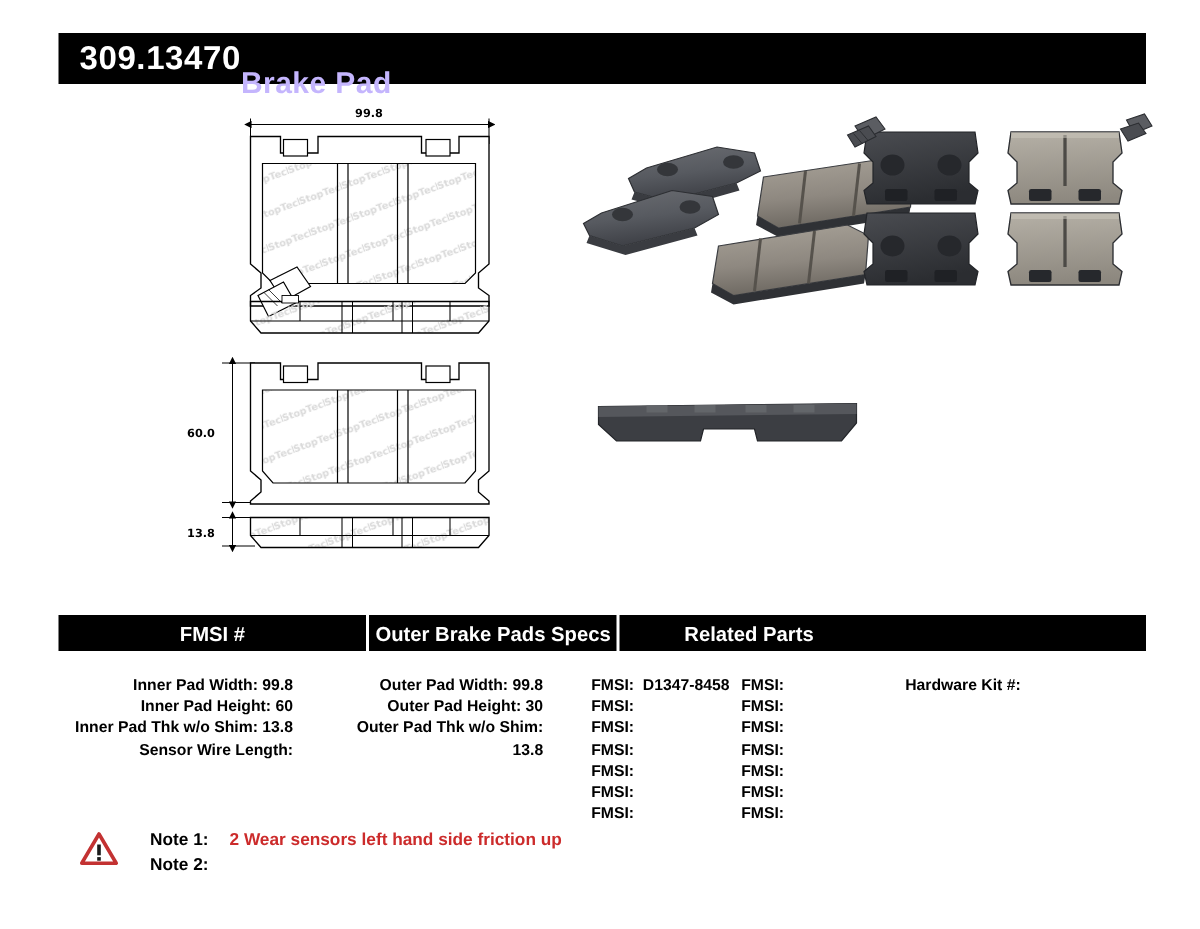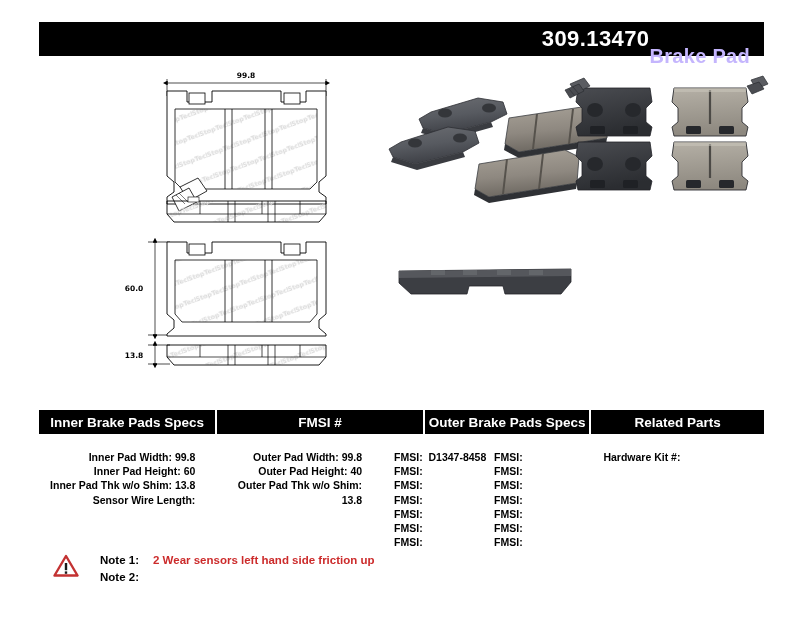--- a/index.html
+++ b/index.html
@@ -19,21 +19,21 @@
   
   .header-bar {
     position: absolute;
     left: 39px;
     top: 22px;
     width: 725px;
     height: 34px;
     background: #000000;
     display: flex;
     align-items: center;
-    justify-content: flex-end;
+    justify-content: flex-start;
     box-sizing: border-box;
     padding: 0 14px;
   }
   .header-bar .part-number {
     color: #ffffff;
     font-size: 22px;
     font-weight: bold;
     letter-spacing: 0.4px;
     line-height: 1;
   }
@@ -336,38 +336,37 @@
       <rect x="78" y="206" width="14" height="5" fill="#6a6c71" opacity="0.7"></rect>
       <rect x="112" y="206" width="14" height="5" fill="#6a6c71" opacity="0.7"></rect>
       <rect x="144" y="206" width="14" height="5" fill="#6a6c71" opacity="0.7"></rect>
     </g>
   </svg>
 </div>
 
 <div class="spec-table">
 
   <div class="table-header-row">
-    <div class="th col-inner">Inner Brake Pads Specs</div>
     <div class="th col-fmsi">FMSI #</div>
     <div class="th col-outer">Outer Brake Pads Specs</div>
     <div class="th col-rel">Related Parts</div>
   </div>
 
   <div class="table-body-row">
 
     <div class="td col-inner">
       <div>Inner Pad Width: 99.8</div>
       <div>Inner Pad Height: 60</div>
       <div>Inner Pad Thk w/o Shim: 13.8</div>
       <div>Sensor Wire Length:</div>
     </div>
 
     <div class="td col-outer">
       <div>Outer Pad Width: 99.8</div>
-      <div>Outer Pad Height: 40</div>
+      <div>Outer Pad Height: 30</div>
       <div>Outer Pad Thk w/o Shim: 13.8</div>
     </div>
 
     <div class="td col-fmsi">
       <div class="fmsi-grid">
         <div class="fmsi-col">
           <div class="fmsi-line">FMSI:  D1347-8458</div>
           <div class="fmsi-line">FMSI:</div>
           <div class="fmsi-line">FMSI:</div>
           <div class="fmsi-line">FMSI:</div>

